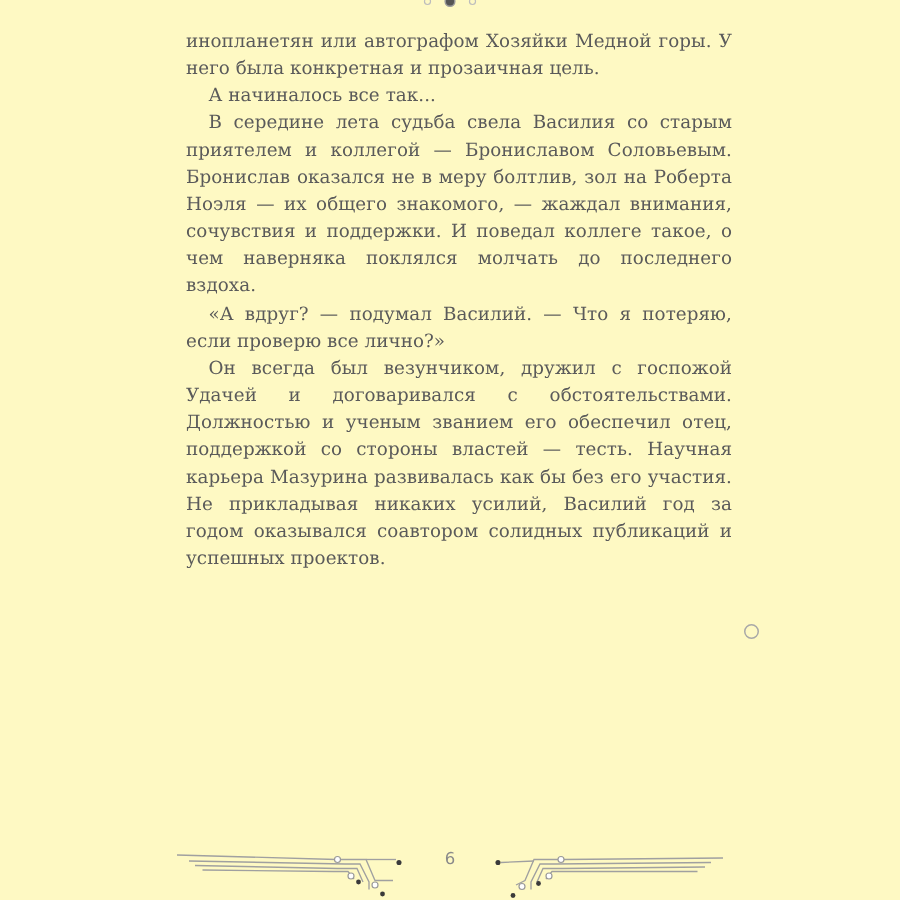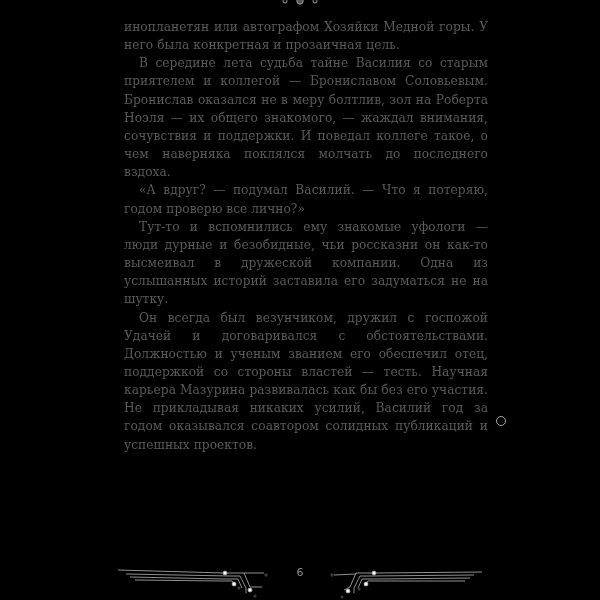--- a/index.html
+++ b/index.html
@@ -1,17 +1,17 @@
 <!DOCTYPE html>
 <html><head>
 <meta charset="utf-8">
 <style>
   html,body{margin:0;padding:0;background:#ffffff;}
   body{width:600px;height:600px;position:relative;overflow:hidden;}
-  .page{position:absolute;left:0;top:0;width:600px;height:600px;background:#000000;}
+  .page{position:absolute;left:0;top:0;width:600px;height:600px;background:#fef9c3;}
   .top-ornament{position:absolute;left:275px;top:0;width:50px;height:10px;}
   .text{position:absolute;left:124px;top:18px;width:364px;
         font-family:"DejaVu Serif","Liberation Serif",serif;
         font-size:12.2px;line-height:18.15px;color:#5a5a5a;
         text-align:justify;letter-spacing:0.05px;}
   .text p{margin:0;text-indent:0;}
   .text p.ind{text-indent:15px;}
   .side-ring{position:absolute;left:496px;top:416px;width:10px;height:10px;border-radius:50%;
         border:1.5px solid #a8a8a8;box-sizing:border-box;}
   .footer{position:absolute;left:0;top:560px;width:600px;height:40px;}
@@ -24,23 +24,23 @@
 <div class="page">
 
   <svg class="top-ornament" viewBox="0 0 50 10">
     <circle cx="10" cy="1" r="2" fill="none" stroke="#bdbdbd" stroke-width="0.8"></circle>
     <circle cx="25" cy="1" r="3.2" fill="#555" stroke="#999" stroke-width="1"></circle>
     <circle cx="40" cy="1" r="2" fill="none" stroke="#bdbdbd" stroke-width="0.8"></circle>
   </svg>
 
   <div class="text">
     <p>инопланетян или автографом Хозяйки Медной горы. У него была конкретная и прозаичная цель.</p>
-    <p class="ind">В середине лета судьба тайне Василия со старым приятелем и коллегой — Брониславом Соловьевым. Бронислав оказался не в меру болтлив, зол на Роберта Ноэля — их общего знакомого, — жаждал внимания, сочувствия и поддержки. И поведал коллеге такое, о чем наверняка поклялся молчать до последнего вздоха.</p>
-    <p class="ind">«А вдруг? — подумал Василий. — Что я потеряю, годом проверю все лично?»</p>
-    <p class="ind">Тут-то и вспомнились ему знакомые уфологи — люди дурные и безобидные, чьи россказни он как-то высмеивал в дружеской компании. Одна из услышанных историй заставила его задуматься не на шутку.</p>
+    <p class="ind">А начиналось все так...</p>
+    <p class="ind">В середине лета судьба свела Василия со старым приятелем и коллегой — Брониславом Соловьевым. Бронислав оказался не в меру болтлив, зол на Роберта Ноэля — их общего знакомого, — жаждал внимания, сочувствия и поддержки. И поведал коллеге такое, о чем наверняка поклялся молчать до последнего вздоха.</p>
+    <p class="ind">«А вдруг? — подумал Василий. — Что я потеряю, если проверю все лично?»</p>
     <p class="ind">Он всегда был везунчиком, дружил с госпожой Удачей и договаривался с обстоятельствами. Должностью и ученым званием его обеспечил отец, поддержкой со стороны властей — тесть. Научная карьера Мазурина развивалась как бы без его участия. Не прикладывая никаких усилий, Василий год за годом оказывался соавтором солидных публикаций и успешных проектов.</p>
 
   </div>
 
   <div class="side-ring"></div>
 
   <svg class="footer" viewBox="0 0 600 40">
 
     <g stroke="#a0a0a0" stroke-width="0.9" fill="none">
       <path d="M118 10 L224 13 L244 13 L250 27 L262 27"></path>

